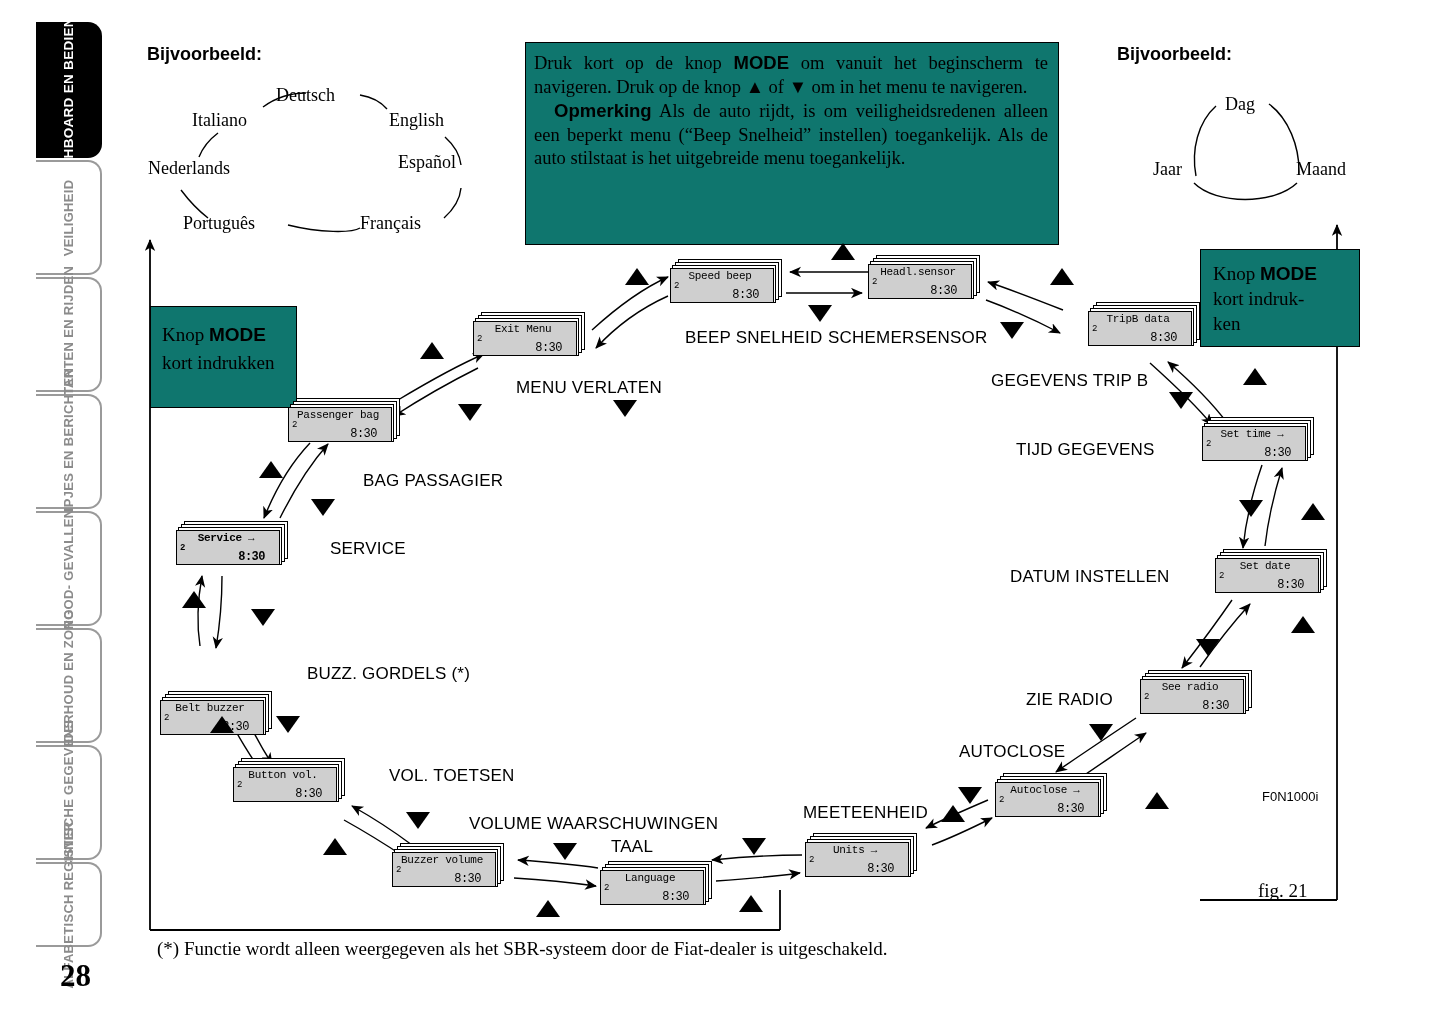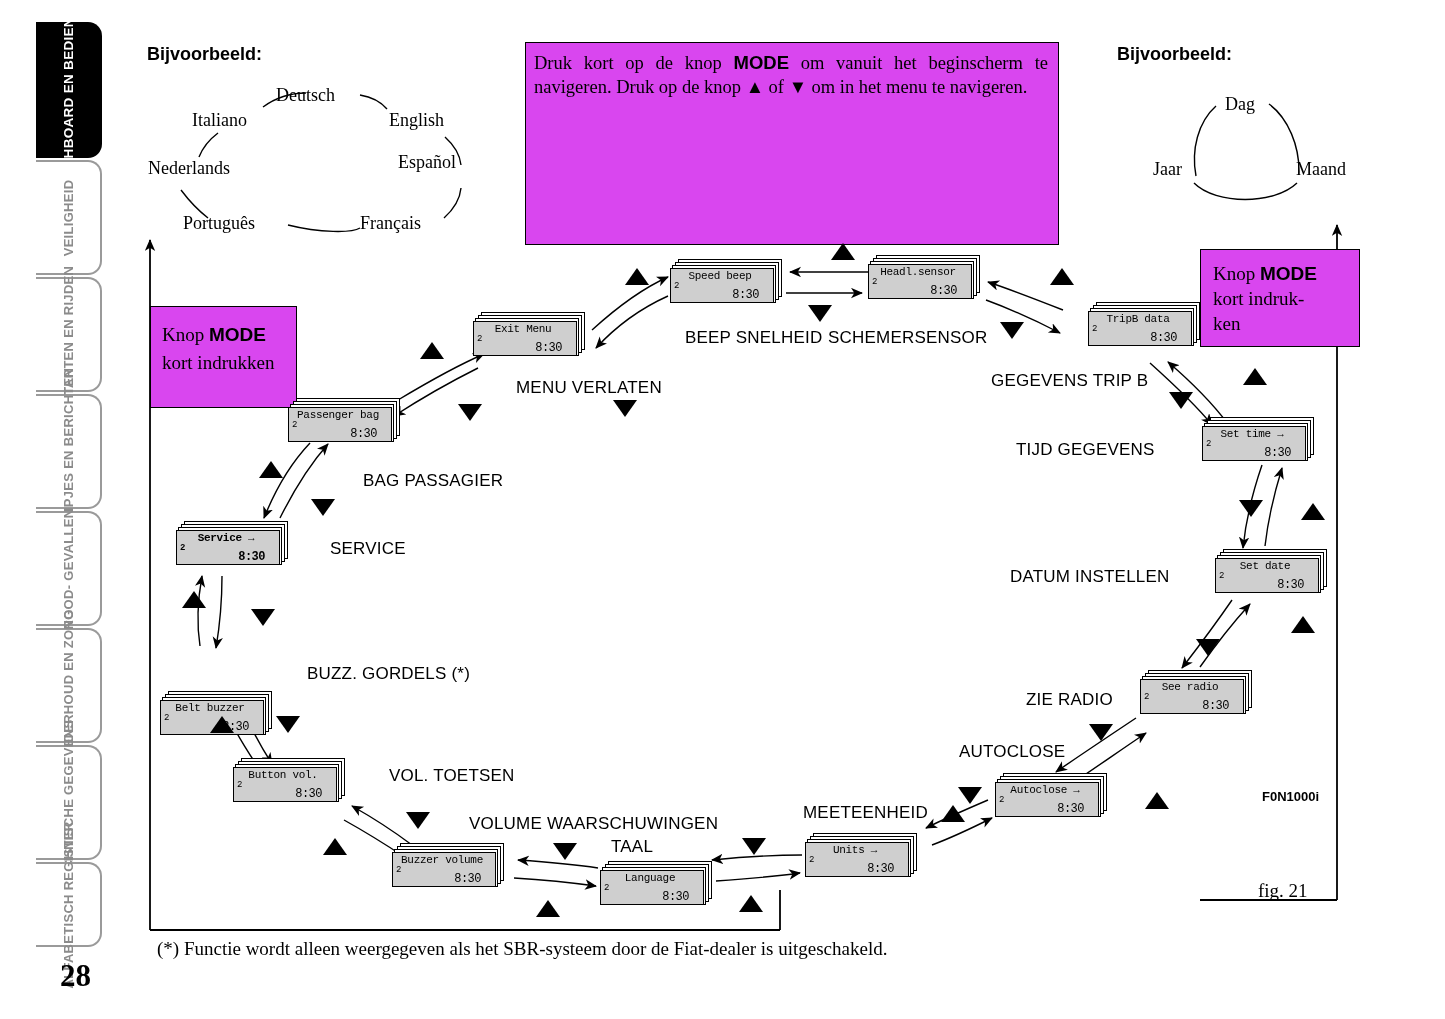--- a/index.html
+++ b/index.html
@@ -19,21 +19,21 @@
   .tab.active .tlabel{color:#fff;font-size:13.5px;}
 
   #page-number{position:absolute;left:60px;top:958px;font-size:31px;
        font-weight:bold;font-family:"Liberation Serif",serif;}
 
   
   .txt{position:absolute;white-space:nowrap;}
   .hdr{font-weight:bold;font-size:18px;}
   .circ{font-size:18px;font-family:"Liberation Serif",serif;}
   .dutch{font-size:17px;letter-spacing:.2px;}
-  .note{position:absolute;border:1.6px solid #000;background:#d946ef;box-sizing:border-box;}
+  .note{position:absolute;border:1.6px solid #000;background:#0f766e;box-sizing:border-box;}
   .note p{margin:0;font-size:18.5px;line-height:23.5px;
           font-family:"Liberation Serif",serif;text-align:justify;}
   .note b{font-family:"Liberation Sans",sans-serif;font-weight:bold;}
 
   
   .lcd{position:absolute;width:112px;height:44px;}
   .lcd .sh{position:absolute;background:#fff;border:1.4px solid #000;
            width:104px;height:38px;box-sizing:border-box;}
   .lcd .sh.s3{left:8px;top:0px;}
   .lcd .sh.s2{left:5px;top:3px;}
@@ -59,21 +59,21 @@
   svg#wires{position:absolute;left:0;top:0;width:1445px;height:1019px;
             pointer-events:none;}
   .ln{fill:none;stroke:#000;stroke-width:1.4;}
   .lnT{fill:none;stroke:#000;stroke-width:1.8;}
   .arrw{fill:#000;}
 
   #footnote{position:absolute;left:157px;top:938px;font-size:19px;
             font-family:"Liberation Serif",serif;}
   #figlabel{position:absolute;left:1258px;top:880px;font-size:19px;
             font-family:"Liberation Serif",serif;}
-  #figcode{position:absolute;left:1262px;top:789px;font-size:13px;font-weight:bold;}
+  #figcode{position:absolute;left:1262px;top:789px;font-size:13px;font-weight:normal;}
 </style>
 </head>
 <body>
 
 <div id="sidebar">
   <div class="tab active" style="top:22px;height:136px;">
     <span class="tlabel">DASHBOARD EN BEDIENING</span>
   </div>
   <div class="tab" style="top:160px;height:115px;">
     <span class="tlabel">VEILIGHEID</span>
@@ -181,20 +181,21 @@
 <div class="txt circ" style="left:183px;top:213px;">Português</div>
 <div class="txt circ" style="left:148px;top:158px;">Nederlands</div>
 <div class="txt circ" style="left:192px;top:110px;">Italiano</div>
 
 <div class="txt circ" style="left:1225px;top:94px;">Dag</div>
 <div class="txt circ" style="left:1296px;top:159px;">Maand</div>
 <div class="txt circ" style="left:1153px;top:159px;">Jaar</div>
 
 <div class="note" style="left:525px;top:42px;width:534px;height:203px;padding:8px 10px 0 8px;">
   <p><span>Druk kort op de knop </span><b>MODE</b><span> om vanuit het beginscherm te navigeren. Druk op de knop ▲ of ▼ om in het menu te navigeren.</span></p>
+  <p style="text-indent:20px;"><b>Opmerking</b><span> Als de auto rijdt, is om veiligheidsredenen alleen een beperkt menu (“Beep Snelheid” instellen) toegankelijk. Als de auto stilstaat is het uitgebreide menu toegankelijk.</span></p>
 </div>
 
 <div class="note" style="left:150px;top:306px;width:147px;height:102px;padding:14px 0 0 0;">
   <p style="font-size:19px;line-height:28px;padding-left:11px;"><span>Knop   </span><b>MODE</b><br><span>kort  indrukken</span></p>
 </div>
 
 <div class="note" style="left:1200px;top:249px;width:160px;height:98px;padding:11px 0 0 0;">
   <p style="font-size:19px;line-height:25px;padding-left:12px;"><span>Knop </span><b>MODE</b><br><span>kort  indruk-</span><br><span>ken</span></p>
 </div>
 

